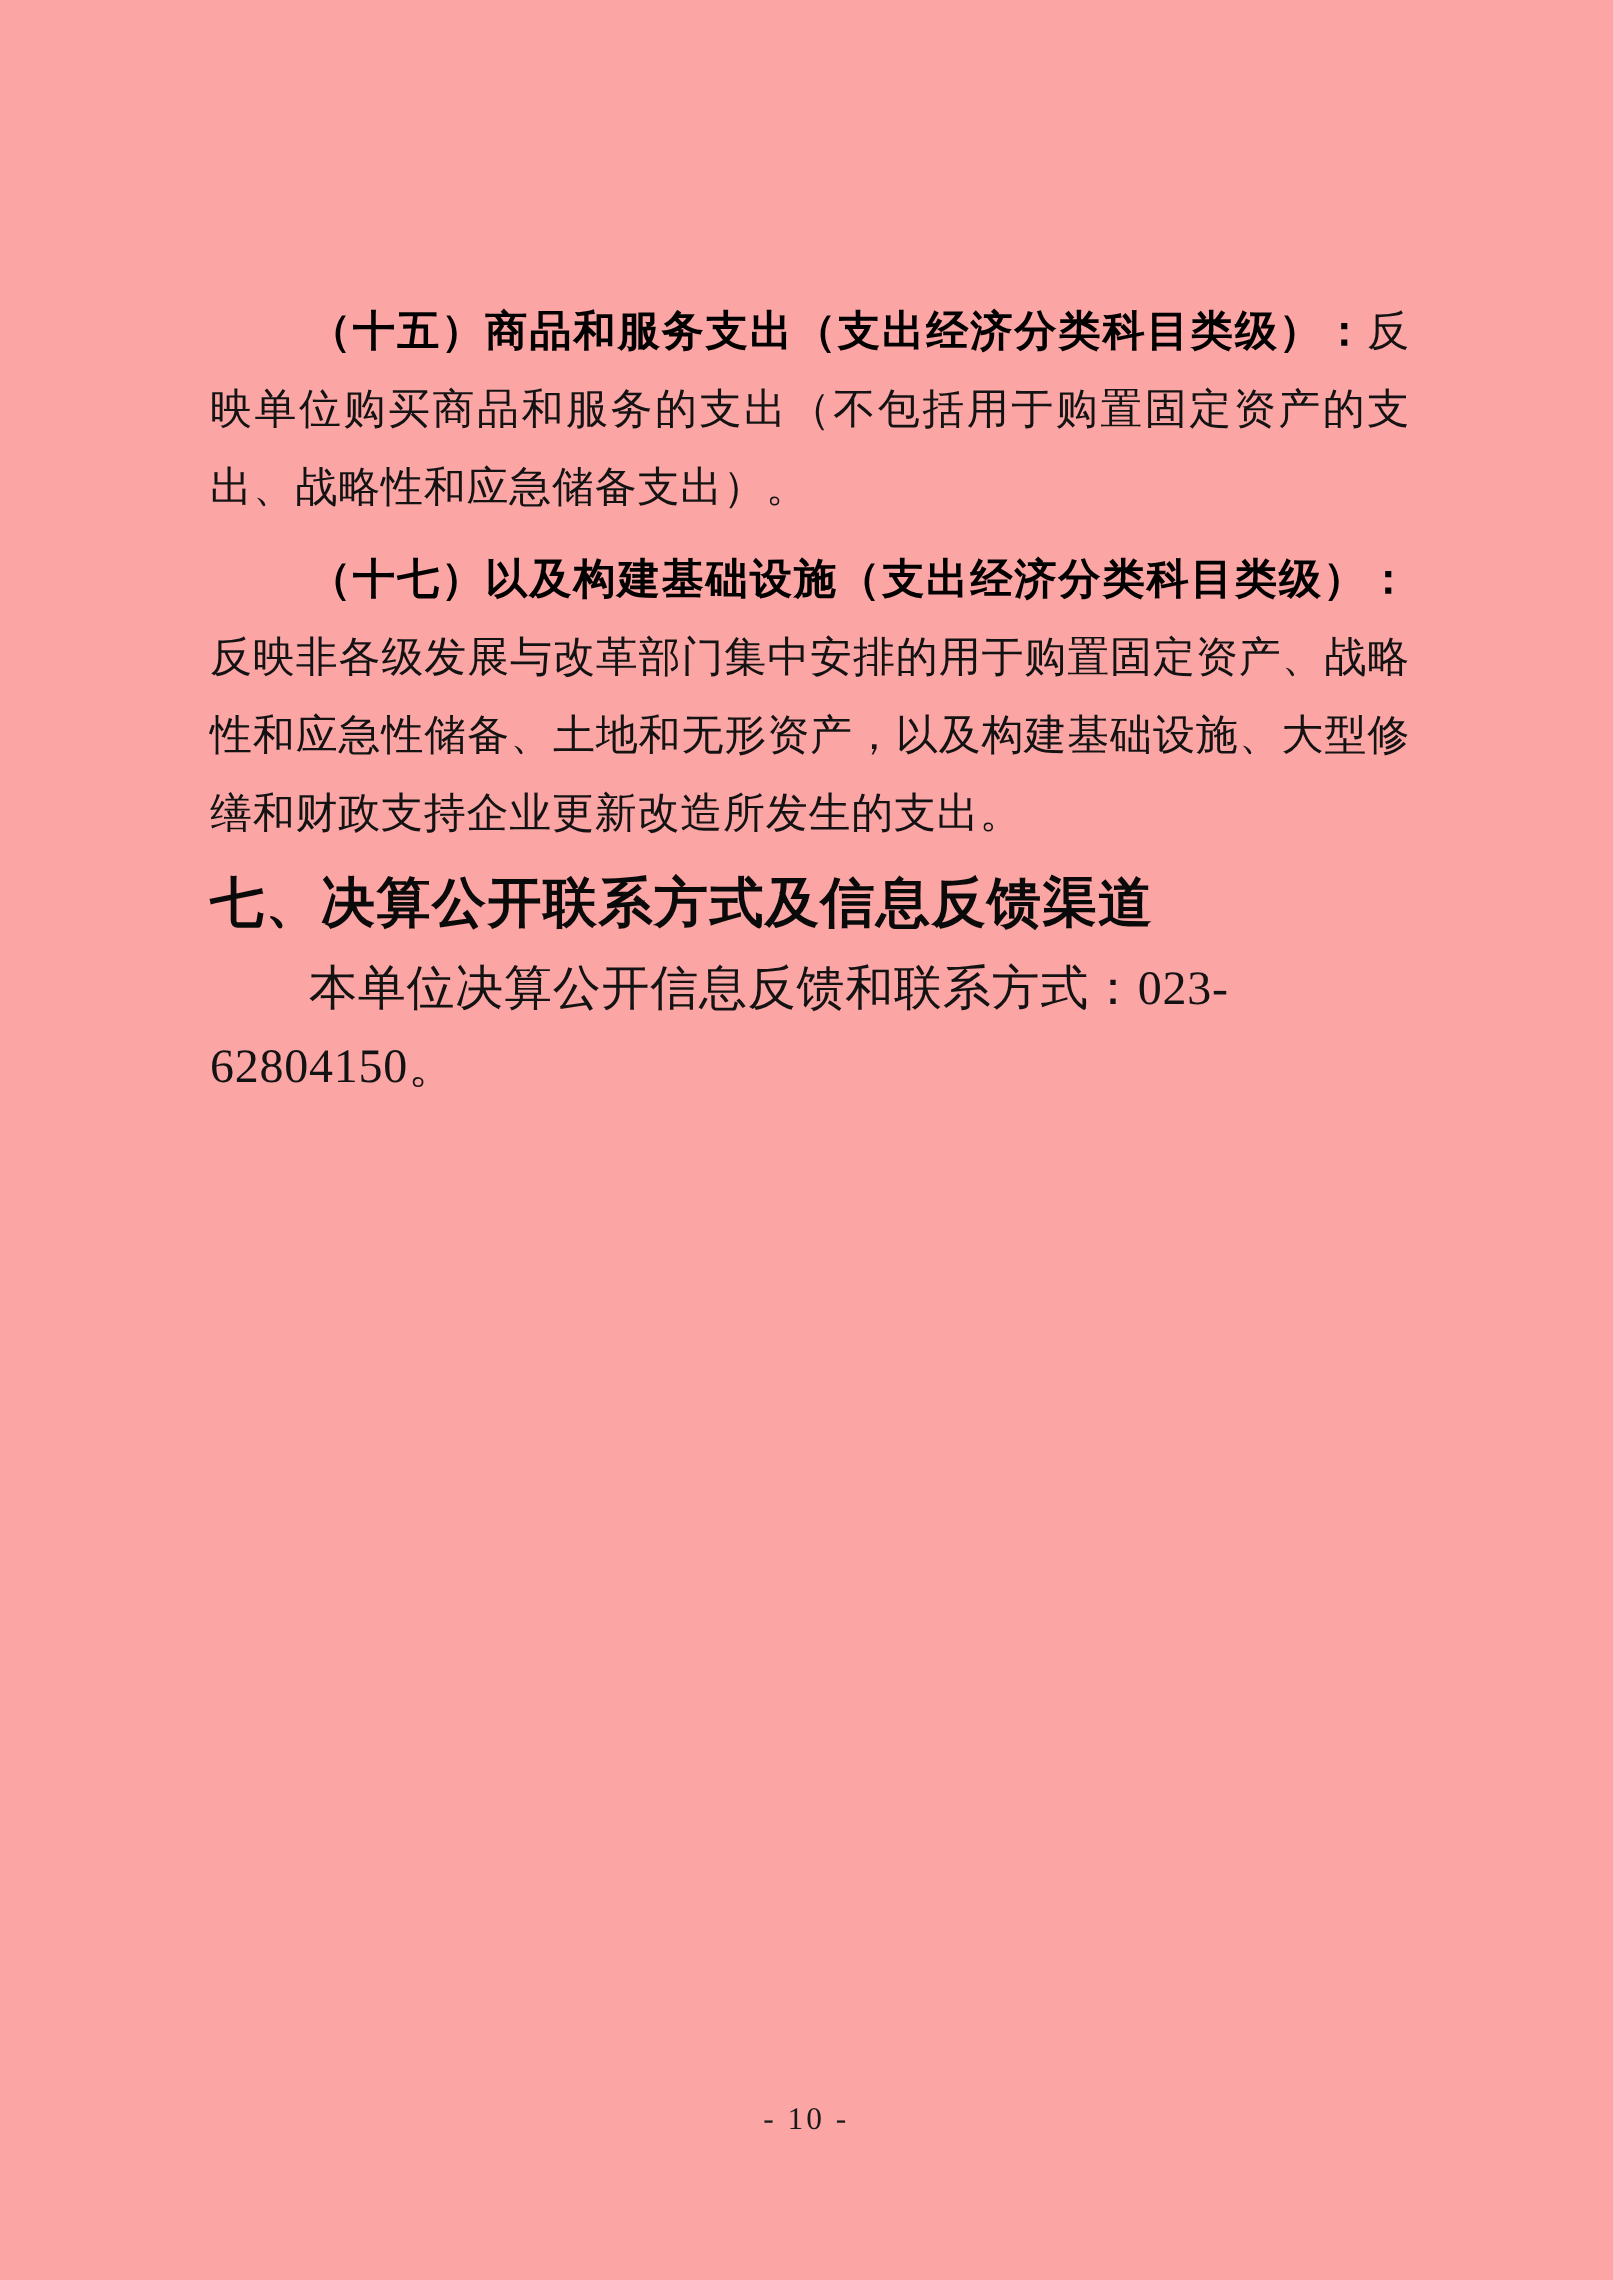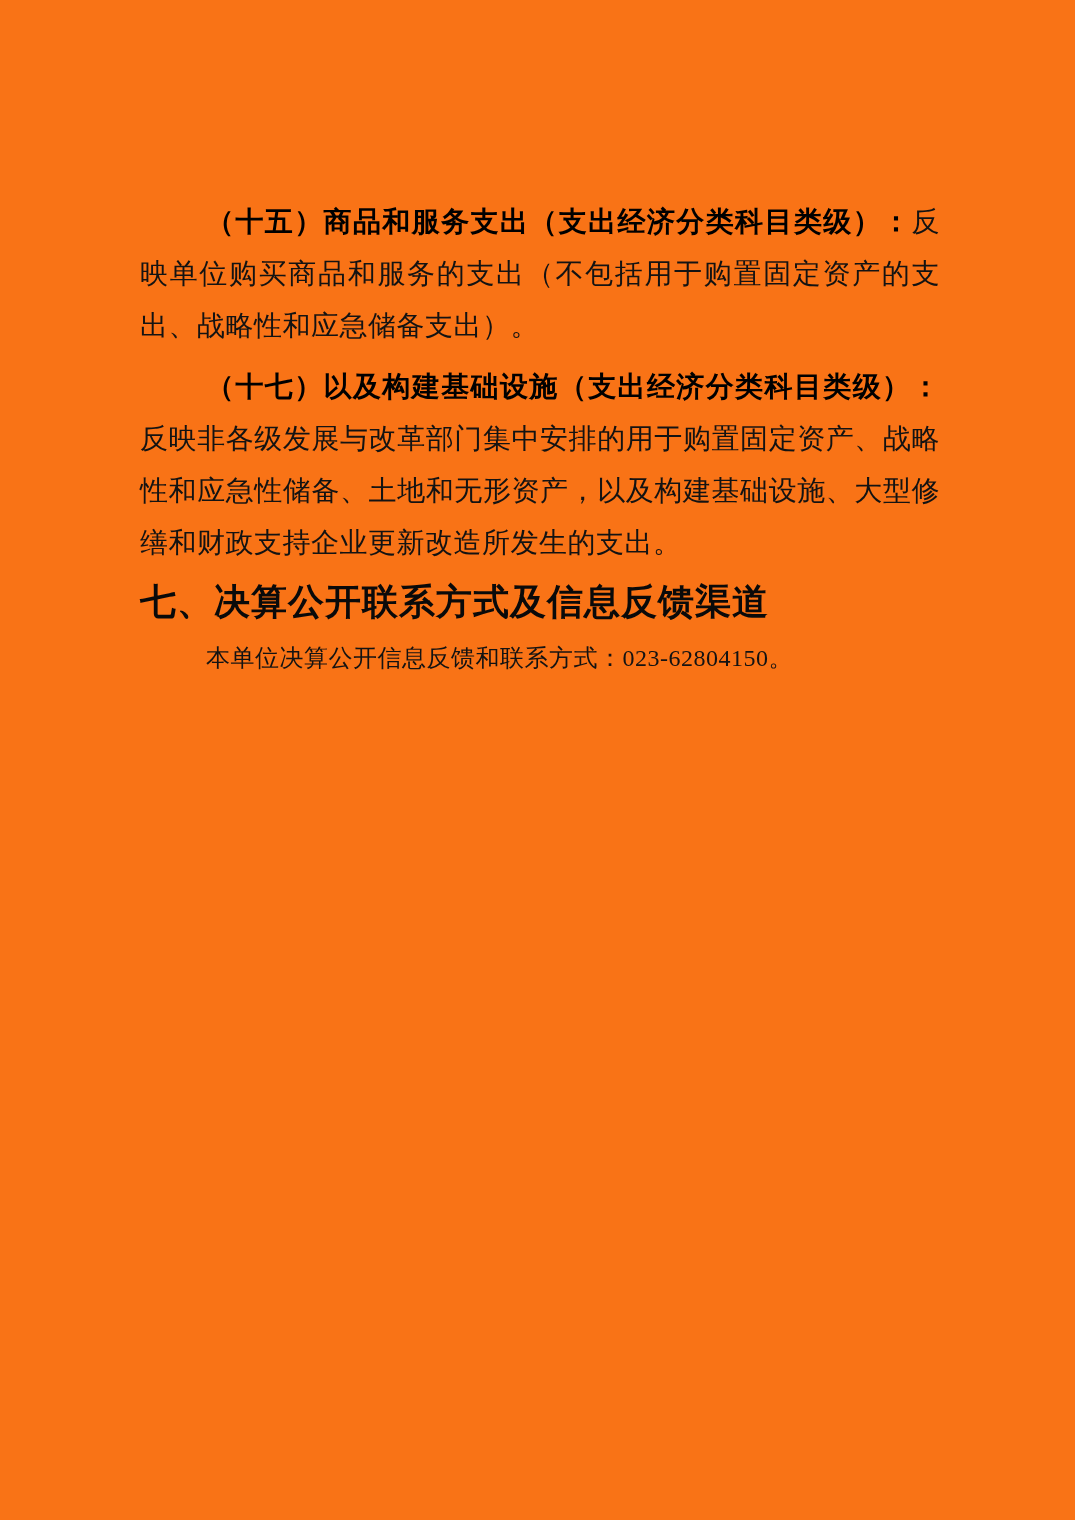--- a/index.html
+++ b/index.html
@@ -4,21 +4,21 @@
 <style>
   html, body {
     margin: 0;
     padding: 0;
     background: #ffffff;
   }
   .page {
     position: relative;
     width: 1075px;
     height: 1520px;
-    background: #f97316;
+    background: #fca5a5;
     overflow: hidden;
     font-family: "Liberation Serif", "DejaVu Serif", serif;
     color: #131313;
   }
   .content {
     position: absolute;
     left: 140px;
     top: 196px;
     width: 800px;
   }
@@ -41,21 +41,21 @@
     font-family: Liberation Mono, monospace;
     font-weight: bold;
     font-size: 36px;
     line-height: 52px;
     letter-spacing: 1px;
     color: #0a0a0a;
     text-indent: 0;
   }
   .contact-para {
     margin: 0;
-    font-size: 24px;
+    font-size: 32px;
     line-height: 52px;
     text-indent: 66px;
     letter-spacing: 0.5px;
   }
   .page-number {
     position: absolute;
     left: 0;
     top: 1399px;
     width: 100%;
     text-align: center;
@@ -75,13 +75,14 @@
 
 
     <p class="body-para"><span class="lead">（十七）以及构建基础设施（支出经济分类科目类级）：</span><span>反映非各级发展与改革部门集中安排的用于购置固定资产、战略性和应急性储备、土地和无形资产，以及构建基础设施、大型修缮和财政支持企业更新改造所发生的支出。</span></p>
 
     <p class="section-heading">七、决算公开联系方式及信息反馈渠道</p>
 
     <p class="contact-para">本单位决算公开信息反馈和联系方式：023-62804150。</p>
 
   </div>
 
+  <div class="page-number">- 10 -</div>
 </div>
 
 </body></html>

